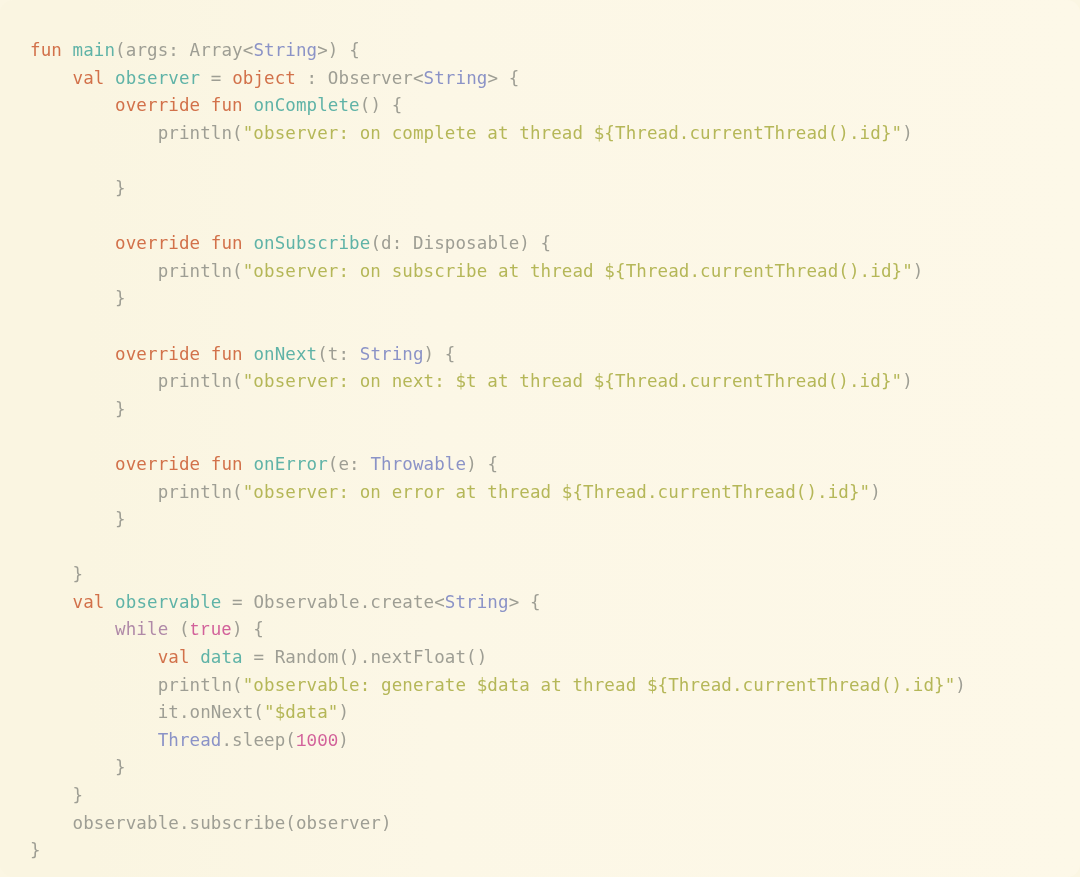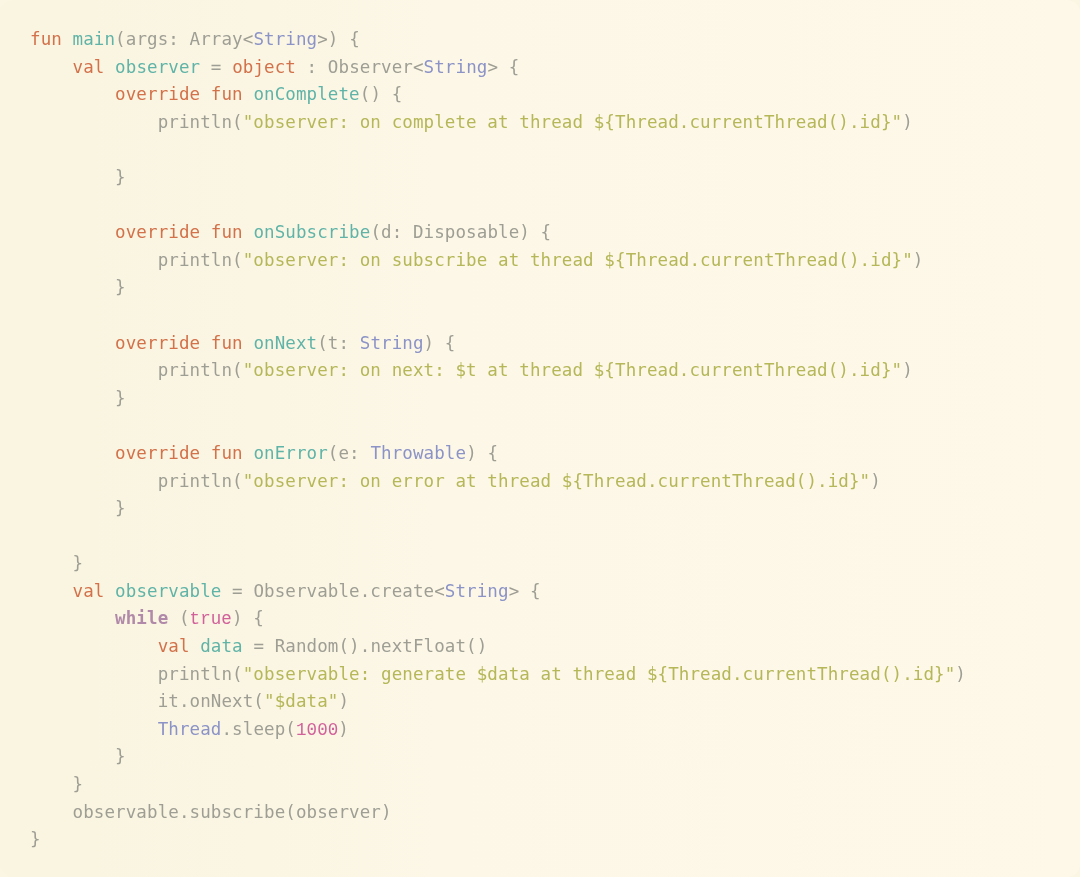--- a/index.html
+++ b/index.html
@@ -13,21 +13,21 @@
     background: #fbf6e3;
     font-family: "DejaVu Sans Mono", "Liberation Mono", monospace;
     overflow: hidden;
   }
   #code-surface {
     position: relative;
     width: 1080px;
     height: 877px;
     background: linear-gradient(to right, #faf5e1 0%, #faf5e1 8%, #fcf7e6 40%, #fdf8e8 100%);
     box-sizing: border-box;
-    padding: 26px 0 0 0;
+    padding: 37px 0 0 0;
     border-radius: 13px;
   }
   .code-block {
     margin: 0;
     padding: 0;
     font-family: "DejaVu Sans Mono", "Liberation Mono", monospace;
     font-size: 17.5px;
     line-height: 27.6px;
     letter-spacing: 0.1px;
     white-space: pre;
@@ -41,21 +41,21 @@
   }
   .code-line.blank {
     color: transparent;
   }
   
   .tok-kw      { color: #d2714a; }   
   .tok-fn      { color: #5fb3a7; }   
   .tok-plain   { color: #9e9e94; }   
   .tok-type    { color: #8b93c7; }   
   .tok-str     { color: #b5b758; }   
-  .tok-ctrl    { color: #b08aa8; font-weight: bold; }   
+  .tok-ctrl    { color: #b08aa8; }   
   .tok-num     { color: #d2619a; font-family: Liberation Mono, monospace; }   
 </style>
 </head>
 <body>
 
 <div id="code-surface">
   <pre class="code-block" id="code-block"><span class="code-line"><span class="tok-kw">fun</span><span class="tok-plain"> </span><span class="tok-fn">main</span><span class="tok-plain">(args: </span><span class="tok-plain">Array</span><span class="tok-plain">&lt;</span><span class="tok-type">String</span><span class="tok-plain">&gt;) {</span></span><span class="code-line"><span class="tok-plain">    </span><span class="tok-kw">val</span><span class="tok-plain"> </span><span class="tok-fn">observer</span><span class="tok-plain"> = </span><span class="tok-kw">object</span><span class="tok-plain"> : Observer&lt;</span><span class="tok-type">String</span><span class="tok-plain">&gt; {</span></span><span class="code-line"><span class="tok-plain">        </span><span class="tok-kw">override</span><span class="tok-plain"> </span><span class="tok-kw">fun</span><span class="tok-plain"> </span><span class="tok-fn">onComplete</span><span class="tok-plain">() {</span></span><span class="code-line"><span class="tok-plain">            </span><span class="tok-plain">println</span><span class="tok-plain">(</span><span class="tok-str">"observer: on complete at thread ${Thread.currentThread().id}"</span><span class="tok-plain">)</span></span><span class="code-line blank">&nbsp;</span><span class="code-line"><span class="tok-plain">        }</span></span><span class="code-line blank">&nbsp;</span><span class="code-line"><span class="tok-plain">        </span><span class="tok-kw">override</span><span class="tok-plain"> </span><span class="tok-kw">fun</span><span class="tok-plain"> </span><span class="tok-fn">onSubscribe</span><span class="tok-plain">(d: Disposable) {</span></span><span class="code-line"><span class="tok-plain">            </span><span class="tok-plain">println</span><span class="tok-plain">(</span><span class="tok-str">"observer: on subscribe at thread ${Thread.currentThread().id}"</span><span class="tok-plain">)</span></span><span class="code-line"><span class="tok-plain">        }</span></span><span class="code-line blank">&nbsp;</span><span class="code-line"><span class="tok-plain">        </span><span class="tok-kw">override</span><span class="tok-plain"> </span><span class="tok-kw">fun</span><span class="tok-plain"> </span><span class="tok-fn">onNext</span><span class="tok-plain">(t: </span><span class="tok-type">String</span><span class="tok-plain">) {</span></span><span class="code-line"><span class="tok-plain">            </span><span class="tok-plain">println</span><span class="tok-plain">(</span><span class="tok-str">"observer: on next: $t at thread ${Thread.currentThread().id}"</span><span class="tok-plain">)</span></span><span class="code-line"><span class="tok-plain">        }</span></span><span class="code-line blank">&nbsp;</span><span class="code-line"><span class="tok-plain">        </span><span class="tok-kw">override</span><span class="tok-plain"> </span><span class="tok-kw">fun</span><span class="tok-plain"> </span><span class="tok-fn">onError</span><span class="tok-plain">(e: </span><span class="tok-type">Throwable</span><span class="tok-plain">) {</span></span><span class="code-line"><span class="tok-plain">            </span><span class="tok-plain">println</span><span class="tok-plain">(</span><span class="tok-str">"observer: on error at thread ${Thread.currentThread().id}"</span><span class="tok-plain">)</span></span><span class="code-line"><span class="tok-plain">        }</span></span><span class="code-line blank">&nbsp;</span><span class="code-line"><span class="tok-plain">    }</span></span><span class="code-line"><span class="tok-plain">    </span><span class="tok-kw">val</span><span class="tok-plain"> </span><span class="tok-fn">observable</span><span class="tok-plain"> = Observable.create&lt;</span><span class="tok-type">String</span><span class="tok-plain">&gt; {</span></span><span class="code-line"><span class="tok-plain">        </span><span class="tok-ctrl">while</span><span class="tok-plain"> (</span><span class="tok-num">true</span><span class="tok-plain">) {</span></span><span class="code-line"><span class="tok-plain">            </span><span class="tok-kw">val</span><span class="tok-plain"> </span><span class="tok-fn">data</span><span class="tok-plain"> = Random().nextFloat()</span></span><span class="code-line"><span class="tok-plain">            </span><span class="tok-plain">println</span><span class="tok-plain">(</span><span class="tok-str">"observable: generate $data at thread ${Thread.currentThread().id}"</span><span class="tok-plain">)</span></span><span class="code-line"><span class="tok-plain">            </span><span class="tok-plain">it.onNext(</span><span class="tok-str">"$data"</span><span class="tok-plain">)</span></span><span class="code-line"><span class="tok-plain">            </span><span class="tok-type">Thread</span><span class="tok-plain">.sleep(</span><span class="tok-num">1000</span><span class="tok-plain">)</span></span><span class="code-line"><span class="tok-plain">        }</span></span><span class="code-line"><span class="tok-plain">    }</span></span><span class="code-line"><span class="tok-plain">    observable.subscribe(observer)</span></span><span class="code-line"><span class="tok-plain">}</span></span></pre>
 </div>
 
 </body></html>

